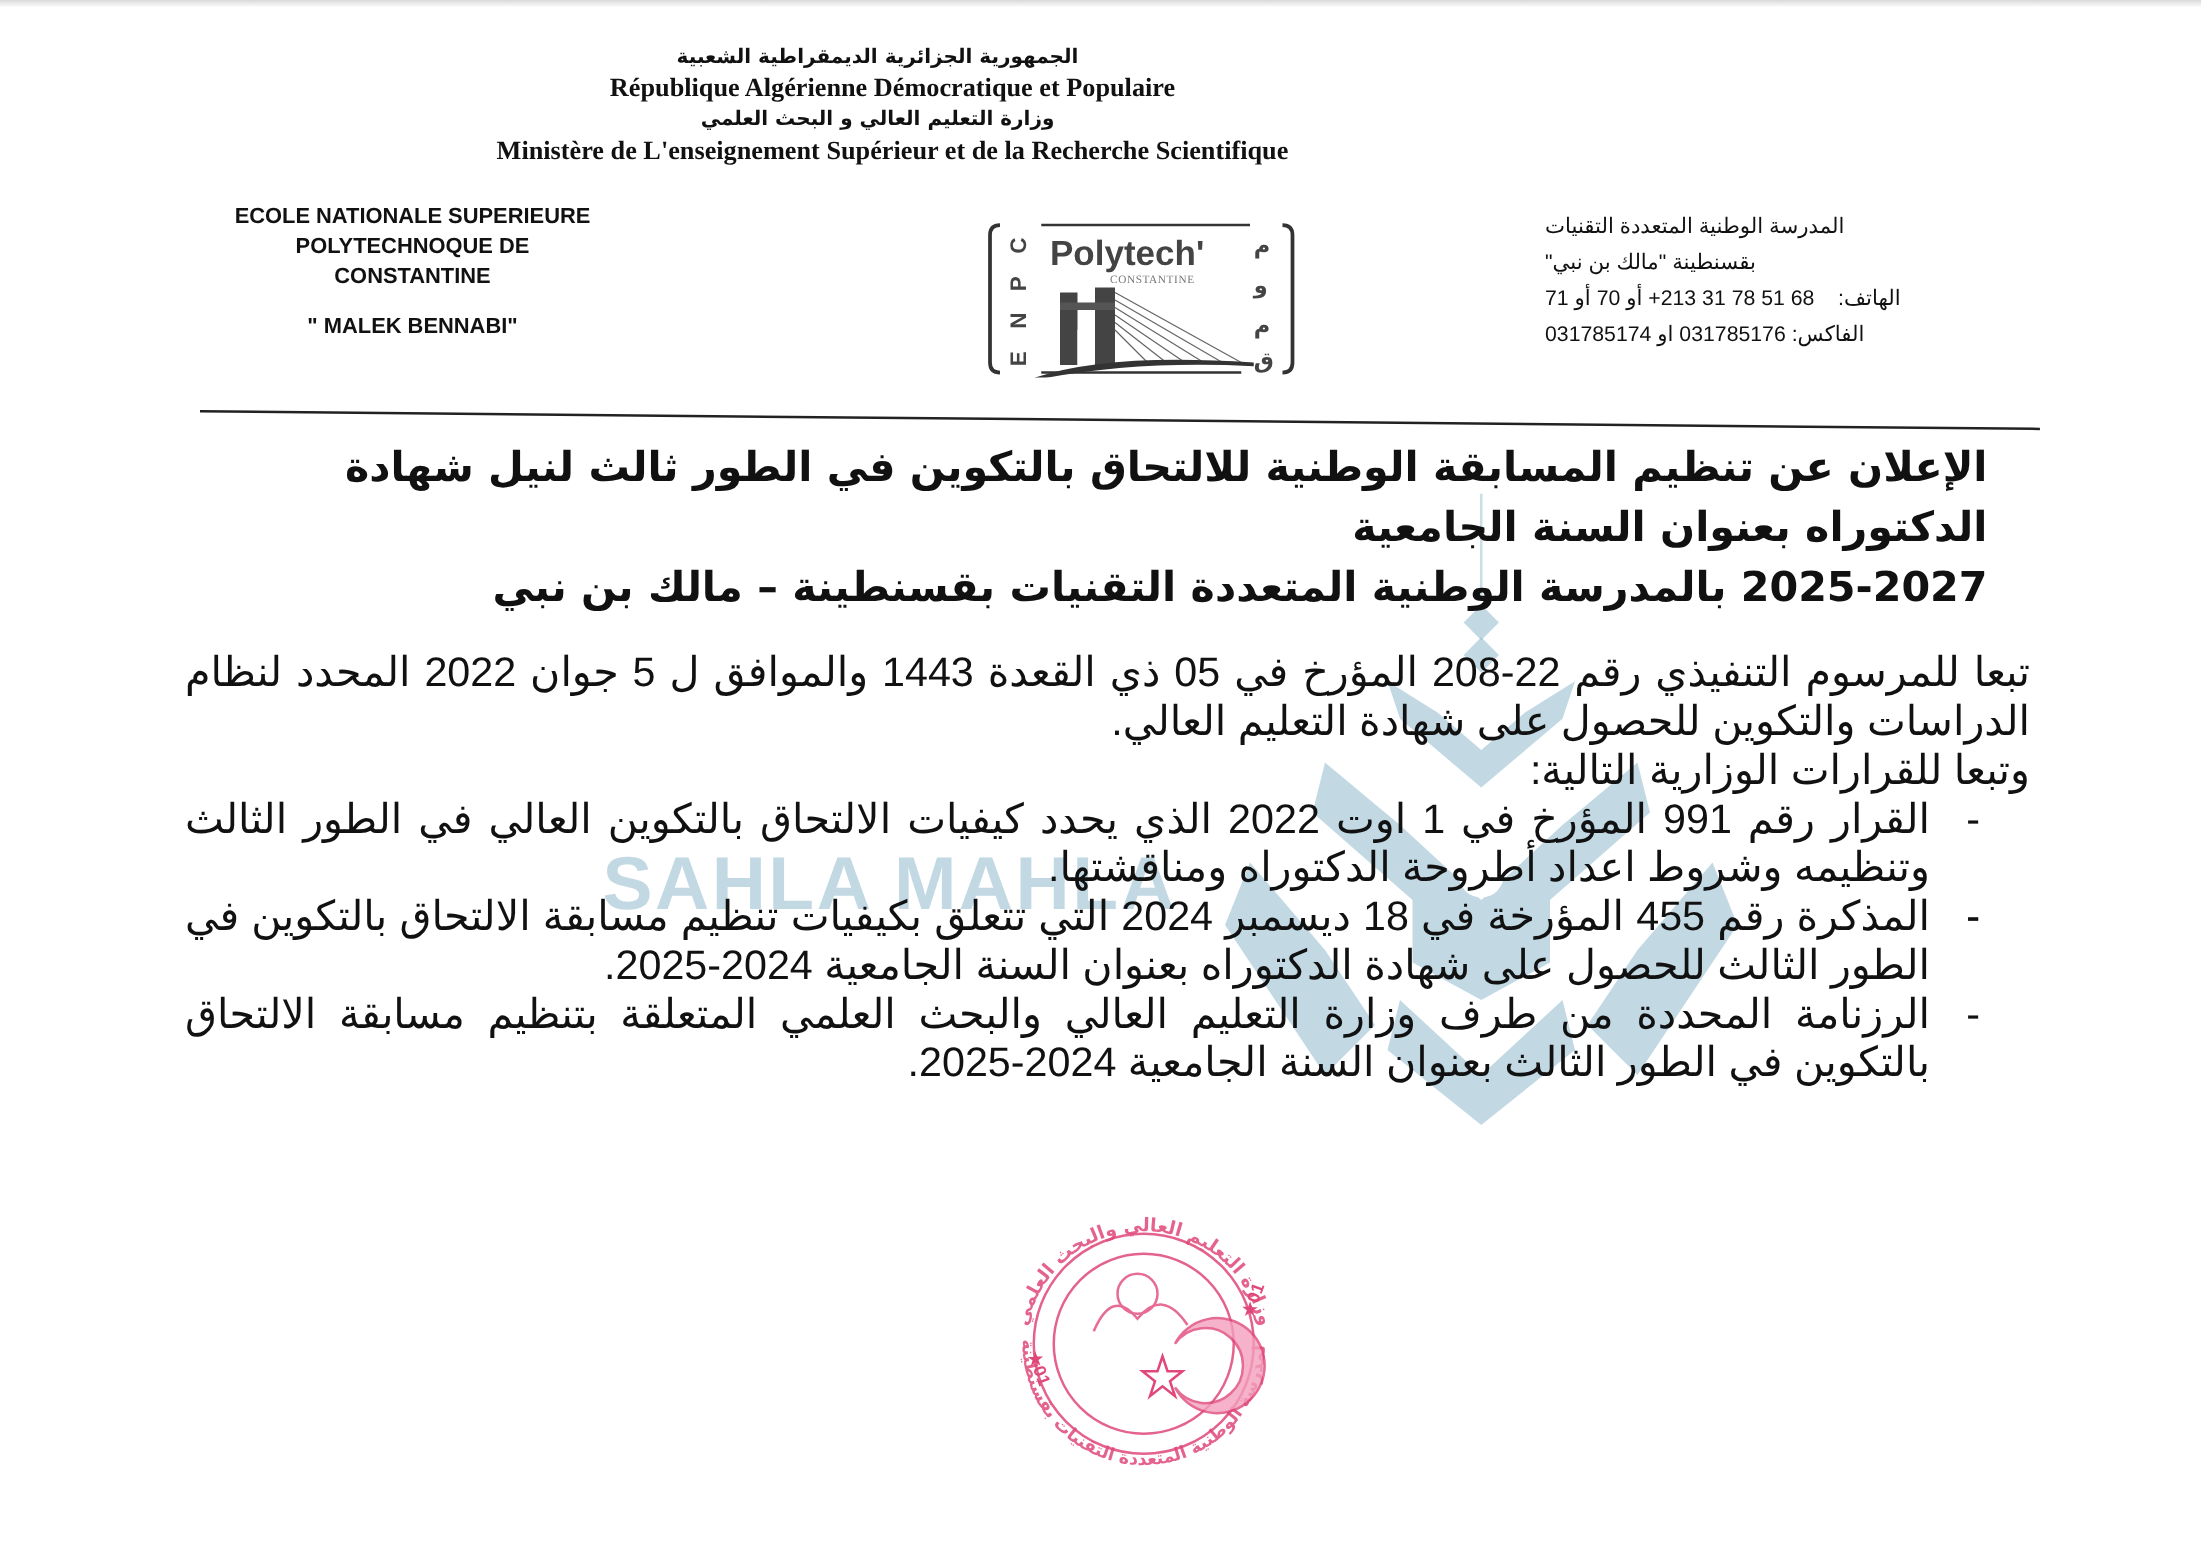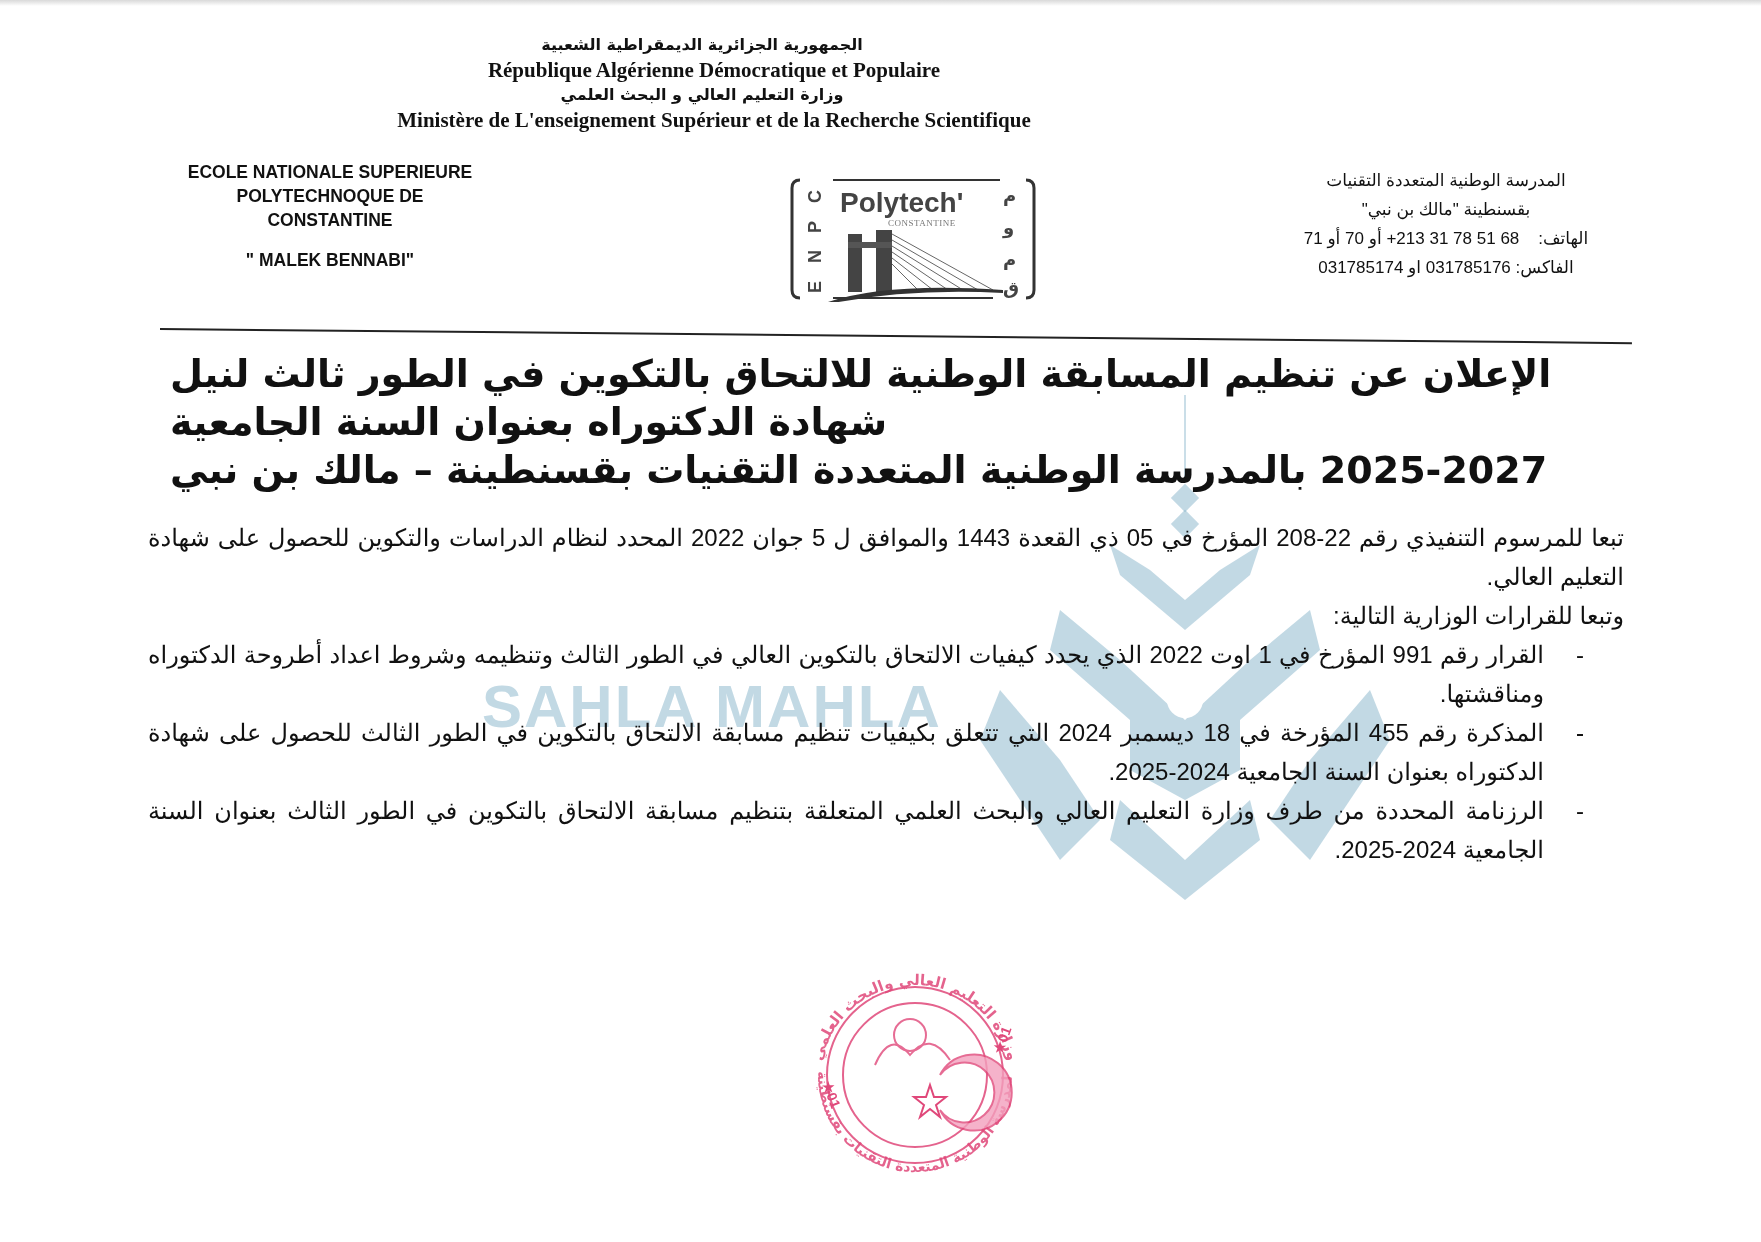--- a/index.html
+++ b/index.html
@@ -9,34 +9,34 @@
     }
     .top-edge { position: absolute; left: 0; top: 0; width: 1761px; height: 6px;
       background: linear-gradient(#d9d9d9, #ffffff); }
     .gov-header { position: absolute; left: 0; top: 34px; width: 1404px; text-align: center; }
     .gov-header .ar { font-family: "DejaVu Sans", sans-serif; font-weight: bold; font-size: 16px; line-height: 22px; direction: rtl; }
     .gov-header .fr { font-family: "Liberation Serif", serif; font-weight: bold; font-size: 21px; line-height: 28px; padding-left: 24px; }
     .left-block { position: absolute; left: 165px; top: 160px; width: 330px; text-align: center;
       font-family: Liberation Sans, sans-serif; font-weight: bold; font-size: 17.5px; line-height: 24px; }
     .left-block .quote { margin-top: 16px; }
     .logo { position: absolute; left: 788px; top: 172px; width: 250px; height: 130px; }
-    .right-block { position: absolute; right: 105px; top: 166px; width: 420px; direction: rtl; text-align: center;
+    .right-block { position: absolute; right: 105px; top: 166px; width: 420px; direction: rtl; text-align: left;
       font-family: "Liberation Sans", sans-serif; font-size: 17px; line-height: 29px; color: #111; }
     .right-block .row { white-space: nowrap; }
     .rule { position: absolute; left: 160px; top: 328px; width: 1472px; height: 2px; background: #222;
       transform: rotate(0.55deg); transform-origin: left center; }
     .watermark { position: absolute; left: 0; top: 0; width: 1761px; height: 1085px; pointer-events: none; }
     .wm-text { position: absolute; left: 482px; top: 672px; font-family: "Liberation Sans", sans-serif; font-weight: bold;
       font-size: 60px; letter-spacing: 2px; color: rgba(120,170,195,0.45); }
     .wm-sub { position: absolute; left: 500px; top: 742px; font-family: "DejaVu Sans", sans-serif; font-size: 20px;
       color: rgba(120,170,195,0.35); direction: rtl; }
-    .title { position: absolute; left: 170px; top: 350px; width: 1420px; direction: rtl; text-align: left;
-      font-family: "DejaVu Sans", sans-serif; font-weight: bold; font-size: 38px; line-height: 48px; color: #111; }
+    .title { position: absolute; left: 170px; top: 350px; width: 1420px; direction: rtl; text-align: right;
+      font-family: "DejaVu Sans", sans-serif; font-weight: bold; font-size: 33px; line-height: 48px; color: #111; }
     .body { position: absolute; left: 148px; top: 518px; width: 1476px; direction: rtl; text-align: justify;
-      font-family: "Liberation Sans", sans-serif; font-size: 24px; line-height: 39px; color: #111; }
+      font-family: "Liberation Sans", sans-serif; font-size: 33px; line-height: 39px; color: #111; }
     .body p { margin: 0; }
     .body ul { list-style: none; margin: 0; padding: 0; }
     .body li { position: relative; padding-right: 80px; }
     .body li .dash { position: absolute; right: 40px; top: 0; }
     .stamp { position: absolute; left: 790px; top: 955px; width: 250px; height: 240px; }
   </style>
 </head>
 <body>
 
 <div class="top-edge"></div>

